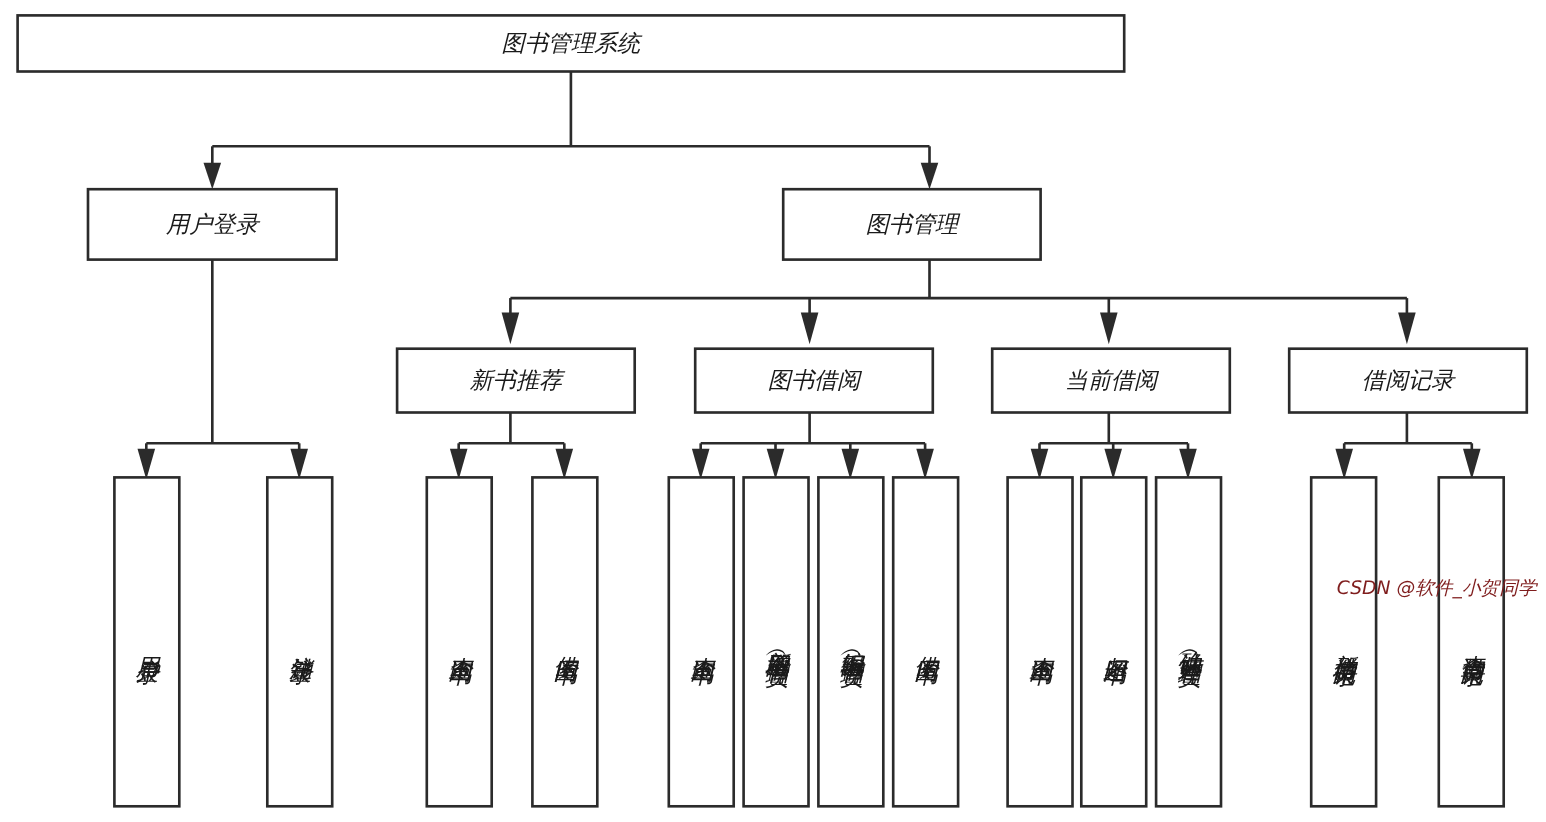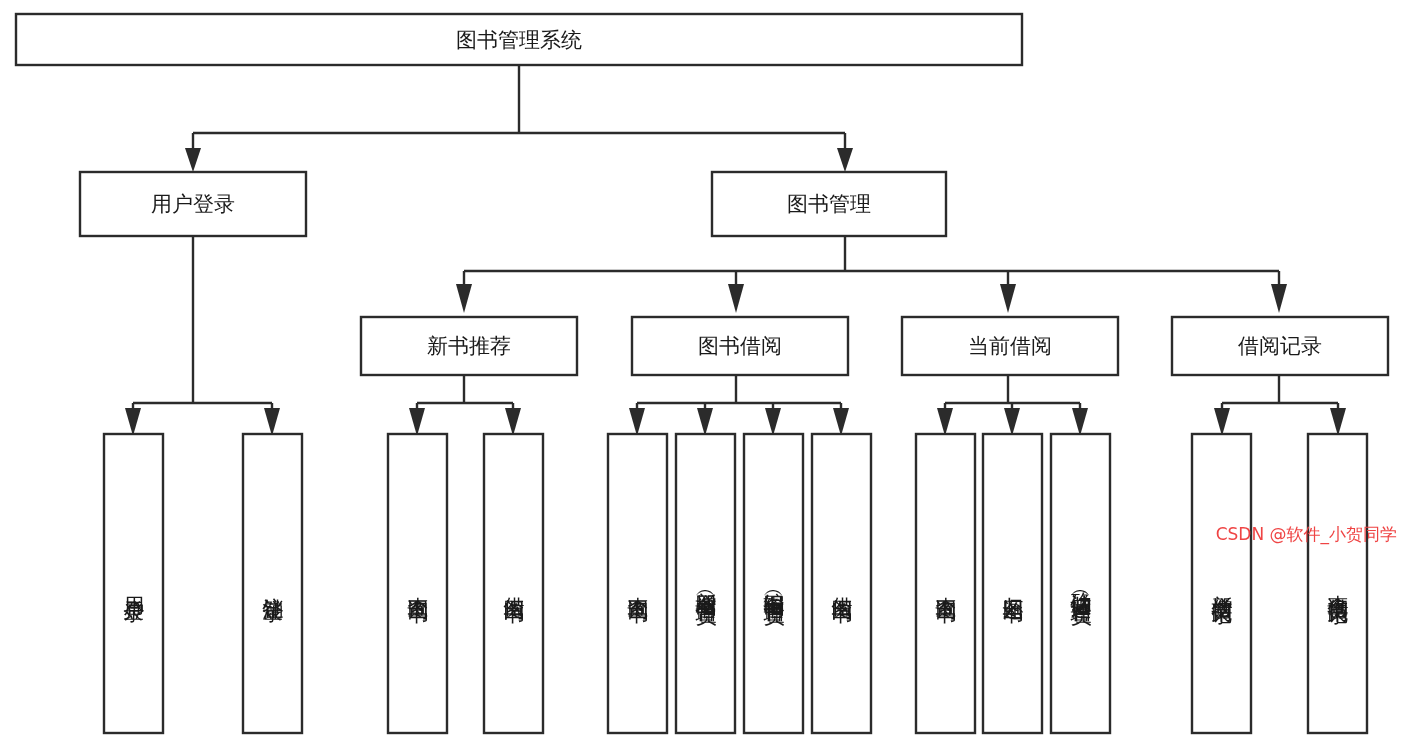--- a/index.html
+++ b/index.html
@@ -11,20 +11,21 @@
     width: 1405px;
     height: 747px;
     font-family: "DejaVu Sans", "Liberation Sans", sans-serif;
     overflow: hidden;
   }
   #diagram-root {
     position: relative;
     width: 1405px;
     height: 552px;
     background: #ffffff;
+    font-style: italic;
   }
   svg#tree-svg {
     position: absolute;
     left: 0;
     top: 0;
     width: 1405px;
     height: 747px;
   }
   .node-box {
     fill: #ffffff;
@@ -60,21 +61,21 @@
     letter-spacing: 2px;
     white-space: nowrap;
     pointer-events: none;
   }
   .watermark {
     position: absolute;
     right: 8px;
     bottom: 6px;
     font-family: "DejaVu Sans", "Liberation Sans", sans-serif;
     font-size: 17px;
-    color: #ef4444;
+    color: #7f1d1d;
     white-space: nowrap;
   }
 </style>
 </head>
 <body>
 
 <div id="diagram-root">
 
   <svg id="tree-svg" viewBox="0 0 1405 747">
     <defs>

